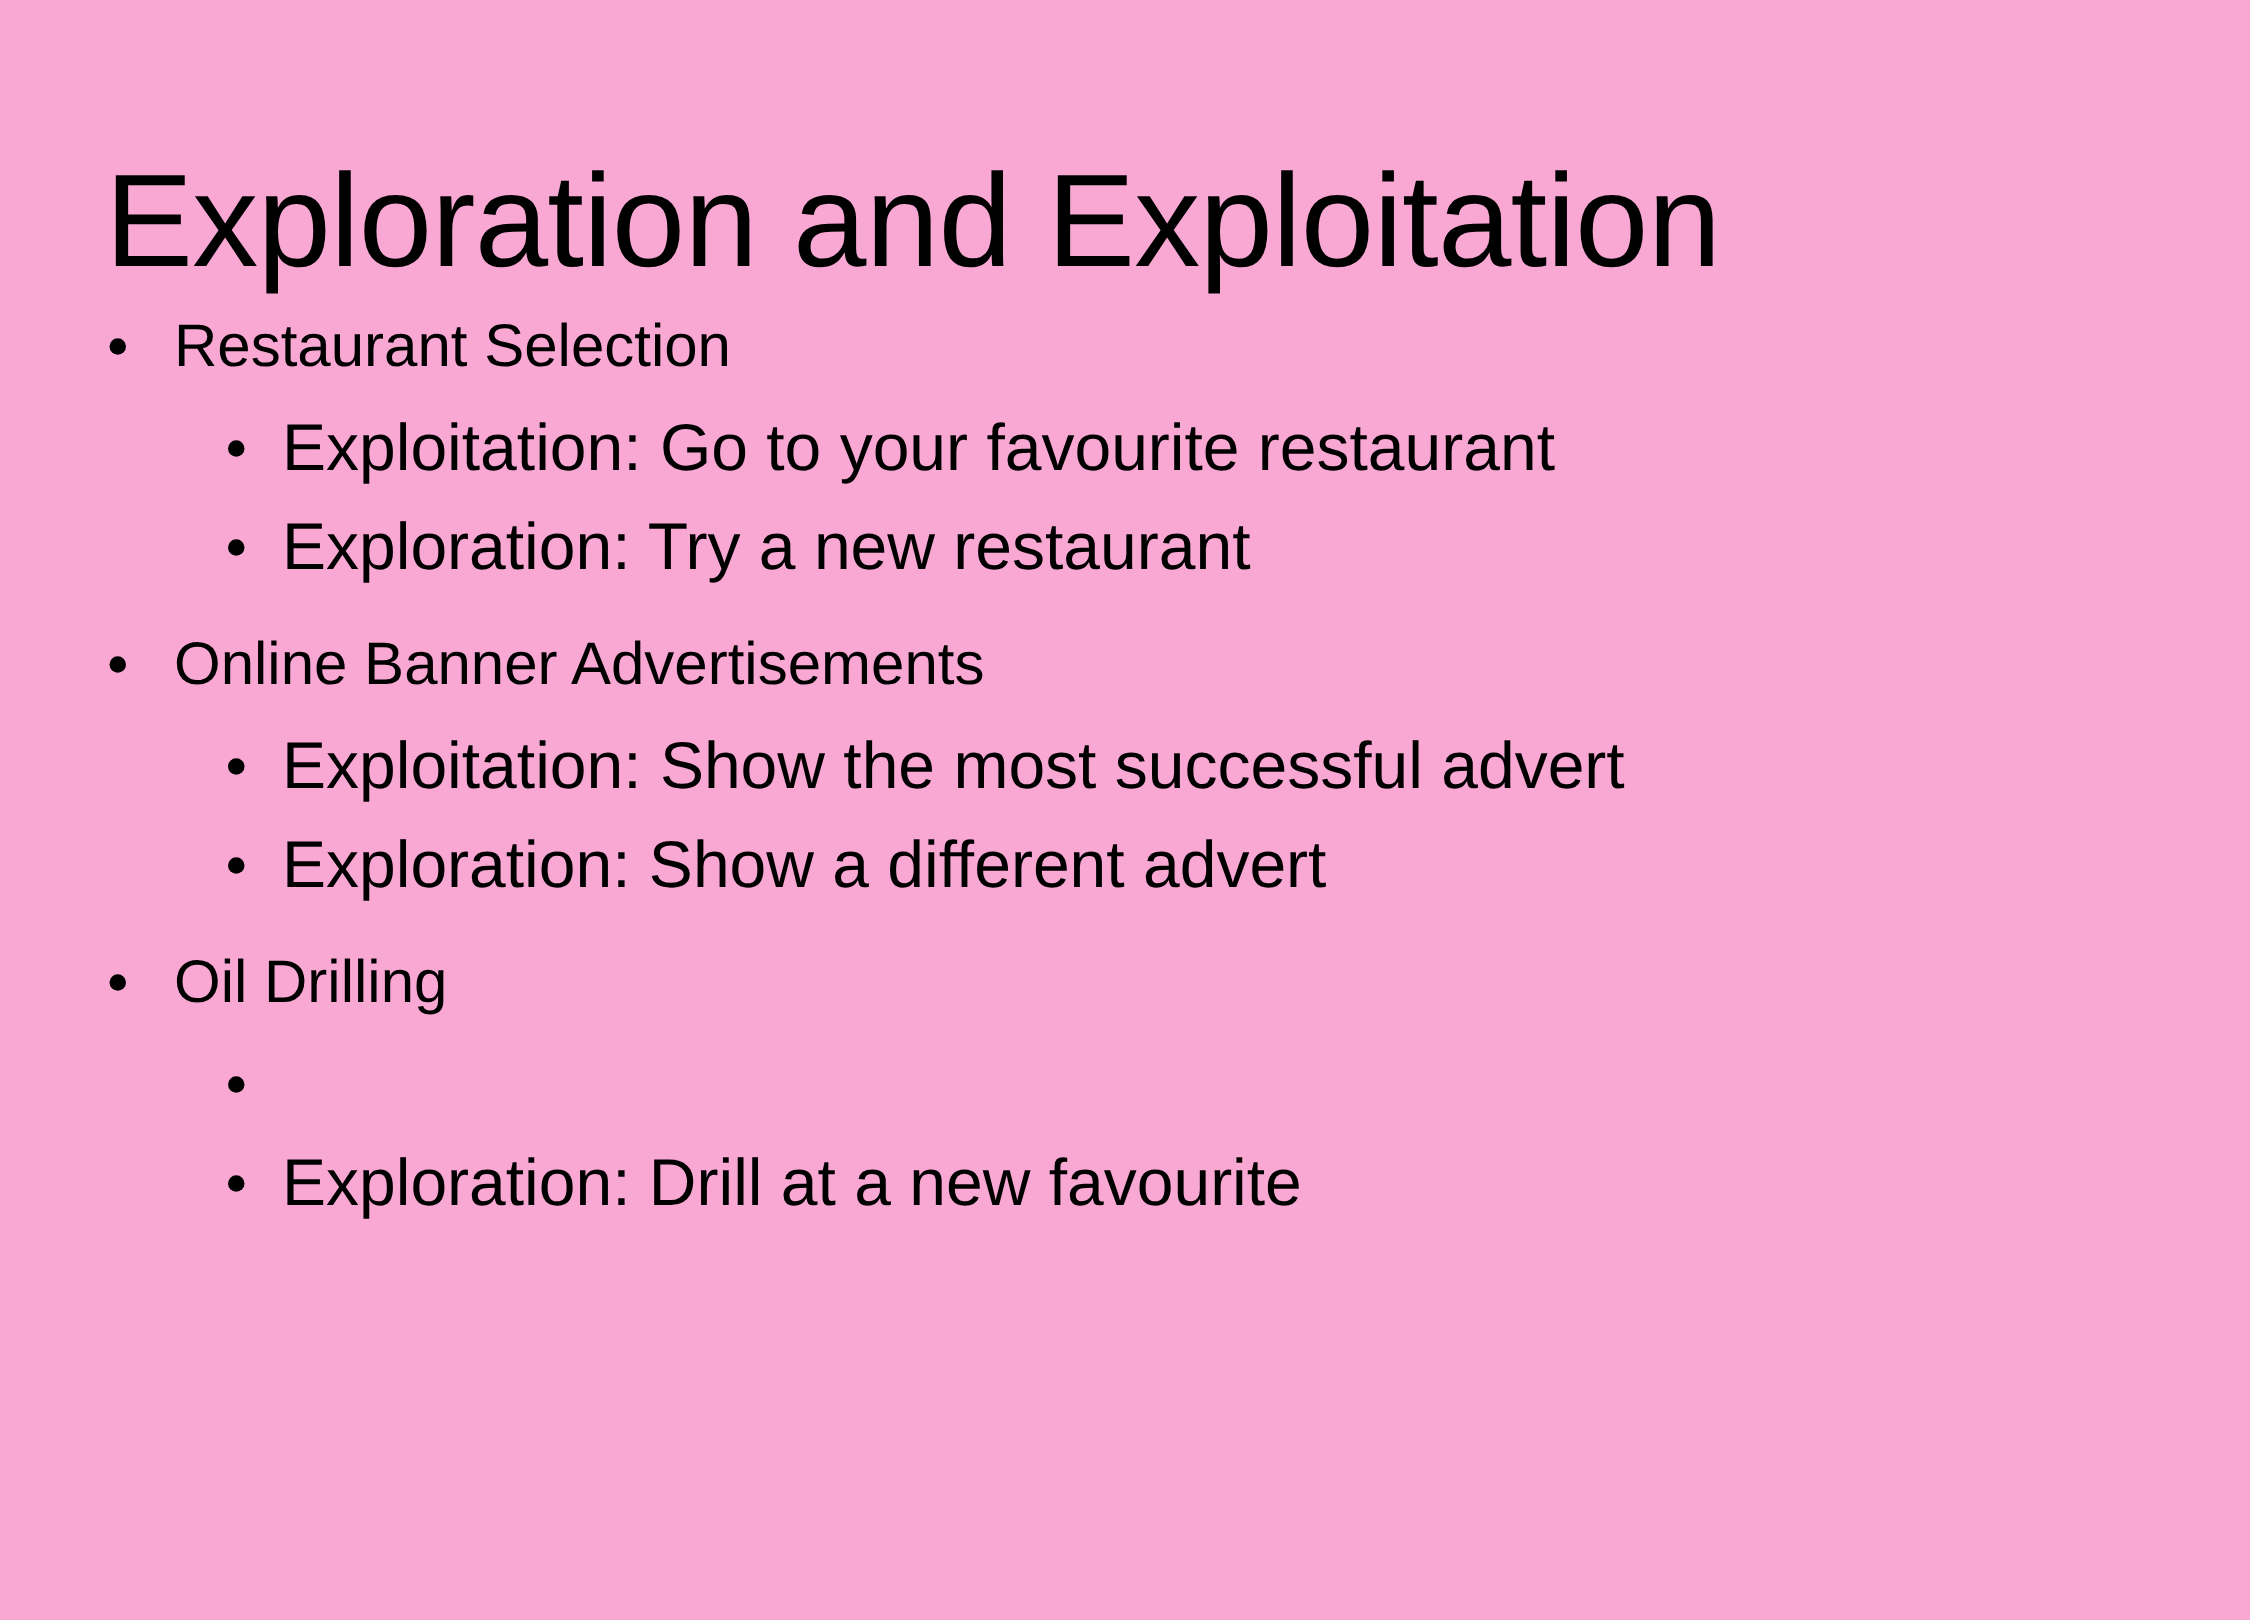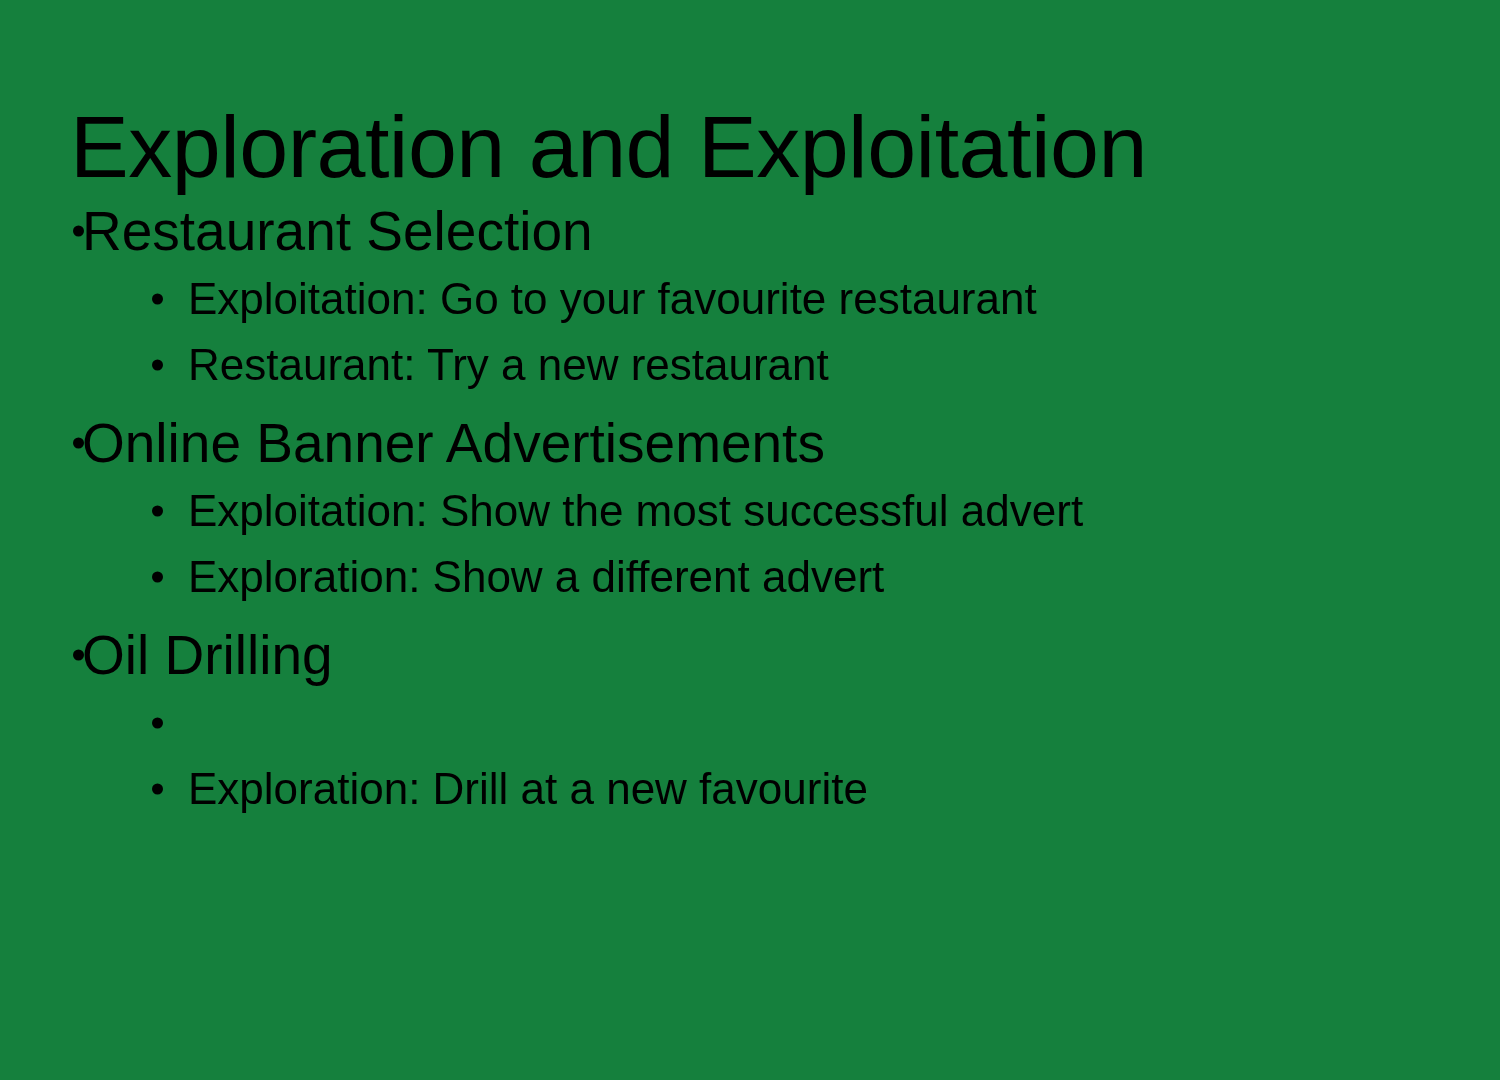--- a/index.html
+++ b/index.html
@@ -12,21 +12,21 @@
     background: #ffffff;
     font-family: "Liberation Sans", sans-serif;
     color: #000000;
     overflow: hidden;
   }
 
   .slide {
     position: relative;
     width: 1500px;
     height: 1080px;
-    background: #15803d;
+    background: #f9a8d4;
   }
 
   
   .slide-title {
     position: absolute;
     left: 70px;
     top: 32px;
     width: 1360px;
     font-size: 88px;
     line-height: 112px;
@@ -44,25 +44,25 @@
     width: 1500px;
   }
 
   .group {
     position: relative;
   }
 
   
   .l1 {
     position: relative;
-    padding-left: 82px;
+    padding-left: 116px;
     height: 70px;
     display: flex;
     align-items: center;
-    font-size: 55px;
+    font-size: 40px;
     line-height: 56px;
     font-weight: 400;
     color: #000000;
   }
   .l1 > .bullet {
     position: absolute;
     left: 73px;
     top: 50%;
     transform: translateY(-50%);
     width: 11px;
@@ -118,21 +118,21 @@
       <div class="l1">
         <span class="bullet"></span>
         <span class="row-text">Restaurant Selection</span>
       </div>
       <div class="l2">
         <span class="bullet"></span>
         <span class="row-text">Exploitation: Go to your favourite restaurant</span>
       </div>
       <div class="l2">
         <span class="bullet"></span>
-        <span class="row-text">Restaurant: Try a new restaurant</span>
+        <span class="row-text">Exploration: Try a new restaurant</span>
       </div>
     </div>
 
     <div class="group">
       <div class="l1">
         <span class="bullet"></span>
         <span class="row-text">Online Banner Advertisements</span>
       </div>
       <div class="l2">
         <span class="bullet"></span>

